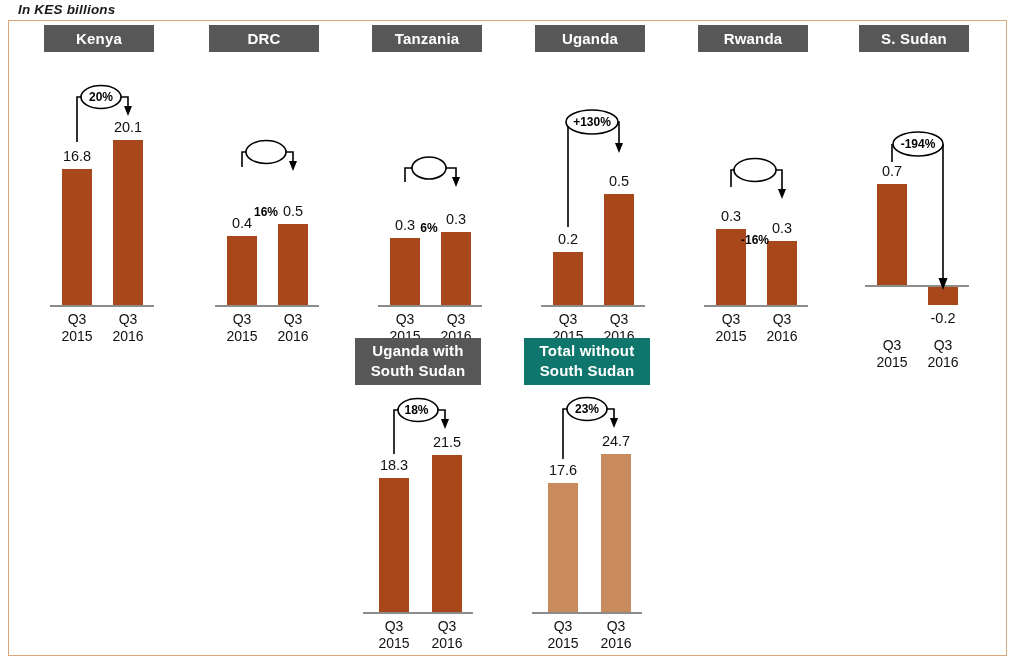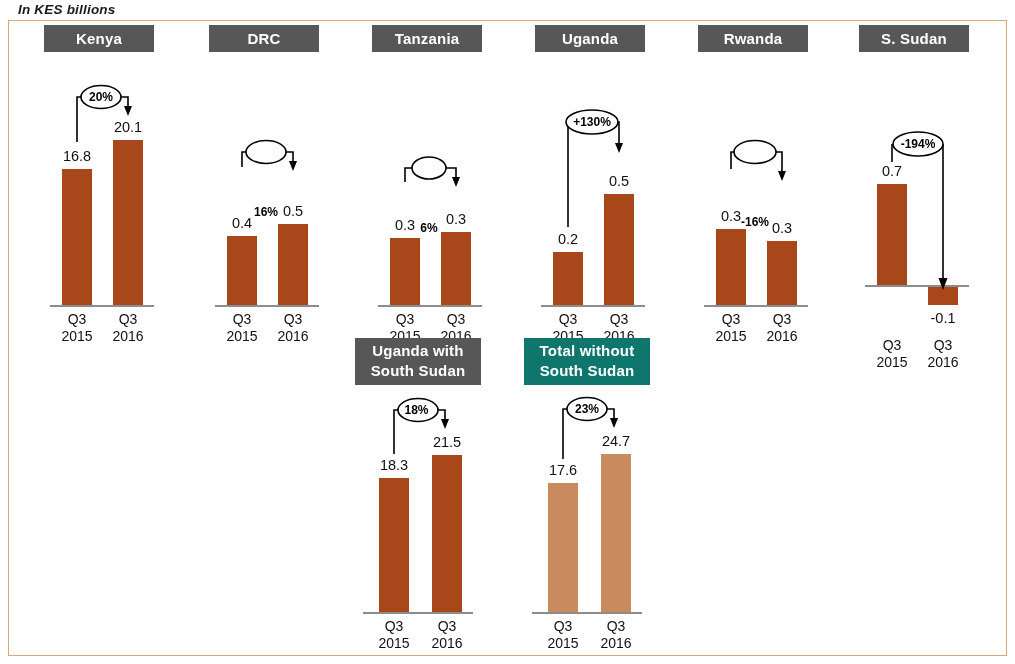--- a/index.html
+++ b/index.html
@@ -264,40 +264,40 @@
       <div class="bar-value" style="left:8px; top:156px; width:50px;">0.3</div>
       <div class="bar-value" style="left:59px; top:168px; width:50px;">0.3</div>
       <div class="x-label" style="left:8px; top:259px; width:50px;">
         <span>Q3</span>
         <span>2015</span>
       </div>
       <div class="x-label" style="left:59px; top:259px; width:50px;">
         <span>Q3</span>
         <span>2016</span>
       </div>
-      <div class="callout" style="left:0px; top:62px; width:110px; height:120px;">
+      <div class="callout" style="left:0px; top:80px; width:110px; height:120px;">
         <svg width="110" height="120" viewBox="0 0 110 120">
           <path d="M33,55 L33,38 L44,38" stroke="#000" stroke-width="1.6" fill="none"></path>
           <path d="M71,38 L84,38 L84,58" stroke="#000" stroke-width="1.6" fill="none"></path>
           <path d="M84,67 L80,57 L88,57 Z" fill="#000"></path>
           <ellipse cx="57" cy="38" rx="21" ry="11.5" fill="#ffffff" stroke="#000" stroke-width="1.6"></ellipse>
         </svg>
         <div class="callout-label" style="left:35px; top:102px; width:44px;">-16%</div>
       </div>
     </div>
   </div>
 
   <div class="panel" style="left:859px; top:25px; width:110px; height:320px;">
     <div class="panel-title">S. Sudan</div>
     <div class="plot" style="top:27px; height:293px;">
       <div class="baseline" style="left:6px; top:233px; width:104px;"></div>
       <div class="bar" style="left:18px; top:132px; width:30px; height:101px;"></div>
       <div class="bar" style="left:69px; top:235px; width:30px; height:18px;"></div>
       <div class="bar-value" style="left:8px; top:111px; width:50px;">0.7</div>
-      <div class="bar-value" style="left:59px; top:258px; width:50px;">-0.1</div>
+      <div class="bar-value" style="left:59px; top:258px; width:50px;">-0.2</div>
       <div class="x-label" style="left:8px; top:285px; width:50px;">
         <span>Q3</span>
         <span>2015</span>
       </div>
       <div class="x-label" style="left:59px; top:285px; width:50px;">
         <span>Q3</span>
         <span>2016</span>
       </div>
       <div class="callout" style="left:0px; top:60px; width:110px; height:190px;">
         <svg width="110" height="190" viewBox="0 0 110 190">

